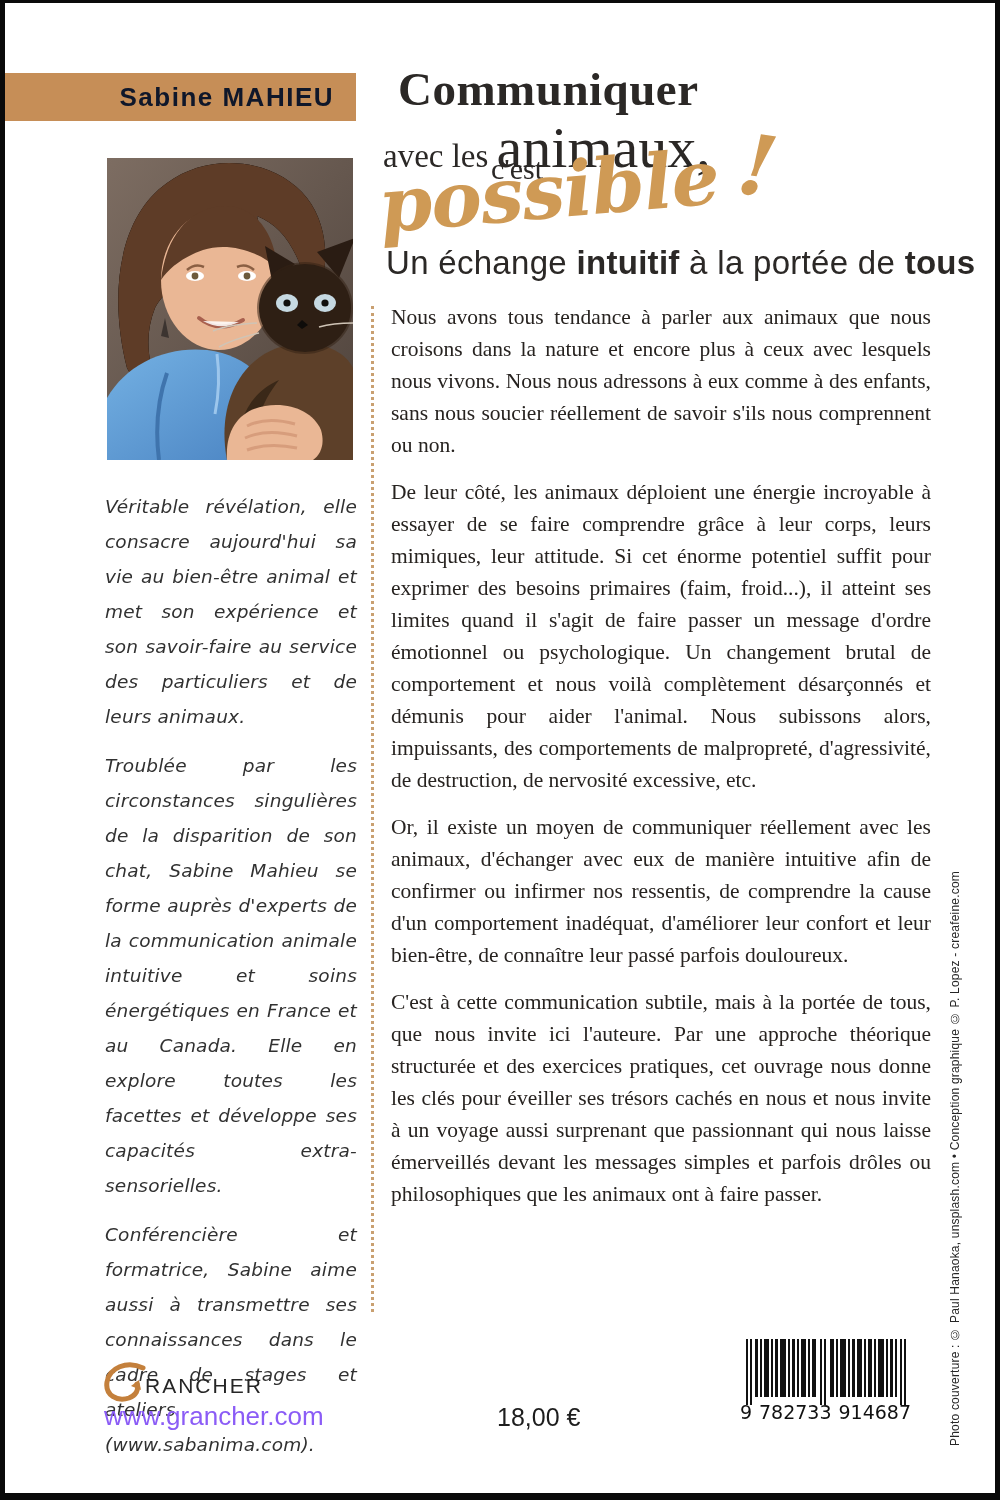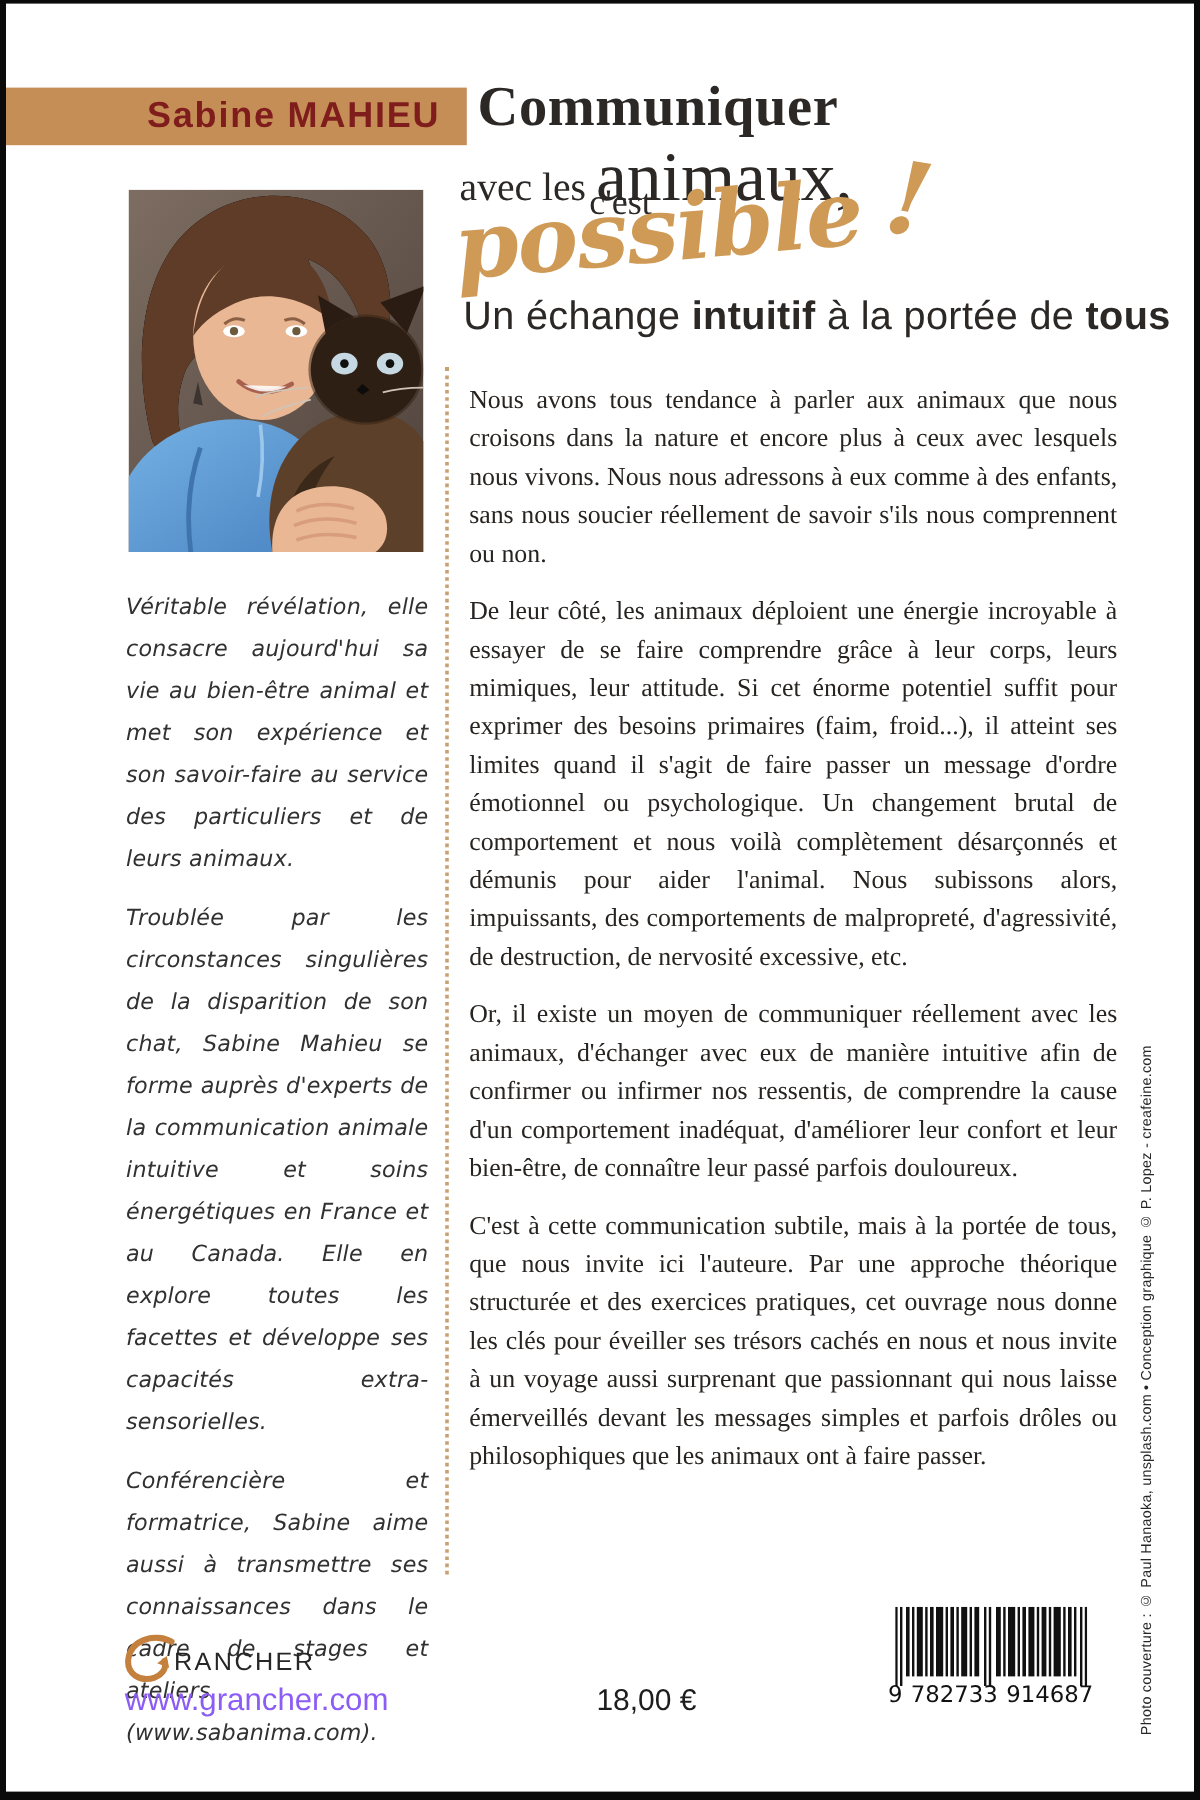--- a/index.html
+++ b/index.html
@@ -6,22 +6,22 @@
   .page{position:relative;width:1000px;height:1500px;background:#ffffff;overflow:hidden;
         font-family:"Liberation Sans",sans-serif;}
   
   .edge{position:absolute;background:#0a0a0a;}
   .edge-left{left:0;top:0;width:5px;height:1500px;}
   .edge-top{left:0;top:0;width:1000px;height:3px;}
   .edge-right{right:0;top:0;width:5px;height:1500px;}
   .edge-bottom{left:0;bottom:0;width:1000px;height:7px;}
 
   
-  .banner{position:absolute;left:5px;top:73px;width:384px;height:48px;background:#c68e57;
-          color:#7f1d1d;font-weight:700;font-size:30px;line-height:48px;text-align:right;
+  .banner{position:absolute;left:5px;top:73px;width:351px;height:48px;background:#c68e57;
+          color:#0f172a;font-weight:700;font-size:26px;line-height:48px;text-align:right;
           padding-right:22px;box-sizing:border-box;letter-spacing:1.5px;}
 
   
   .photo{position:absolute;left:107px;top:158px;width:246px;height:302px;overflow:hidden;}
 
   
   .bio{position:absolute;left:105px;top:489px;width:252px;color:#313131;
        font-family:"DejaVu Sans",sans-serif;font-style:italic;font-size:18.5px;
        line-height:35px;text-align:justify;letter-spacing:.2px;}
   .bio p{margin:0 0 14px 0;}
@@ -42,21 +42,21 @@
   .subtitle{position:absolute;left:386px;top:244px;font-size:33px;color:#2b2826;
             letter-spacing:.3px;}
   .subtitle b{font-weight:700;}
 
   
   .dotted{position:absolute;left:371px;top:306px;height:1006px;width:0;
           border-left:3px dotted #c9a071;}
   .body-copy{position:absolute;left:391px;top:301px;width:540px;
              font-family:"Liberation Serif",serif;font-size:21.5px;line-height:32px;
              color:#272320;text-align:justify;}
-  .body-copy p{margin:16px 0 15px 0;}
+  .body-copy p{margin:0 0 15px 0;}
 
   
   .credits{position:absolute;left:948px;top:858px;height:588px;
            writing-mode:vertical-rl;transform:rotate(180deg);
            font-size:12px;color:#262626;letter-spacing:.2px;white-space:nowrap;}
 
   
   .logo{position:absolute;left:103px;top:1362px;width:200px;height:42px;}
   .logo-rest{position:absolute;left:42px;top:12px;font-size:21px;letter-spacing:2px;
              color:#262626;font-family:"Liberation Sans",sans-serif;font-weight:500;}

